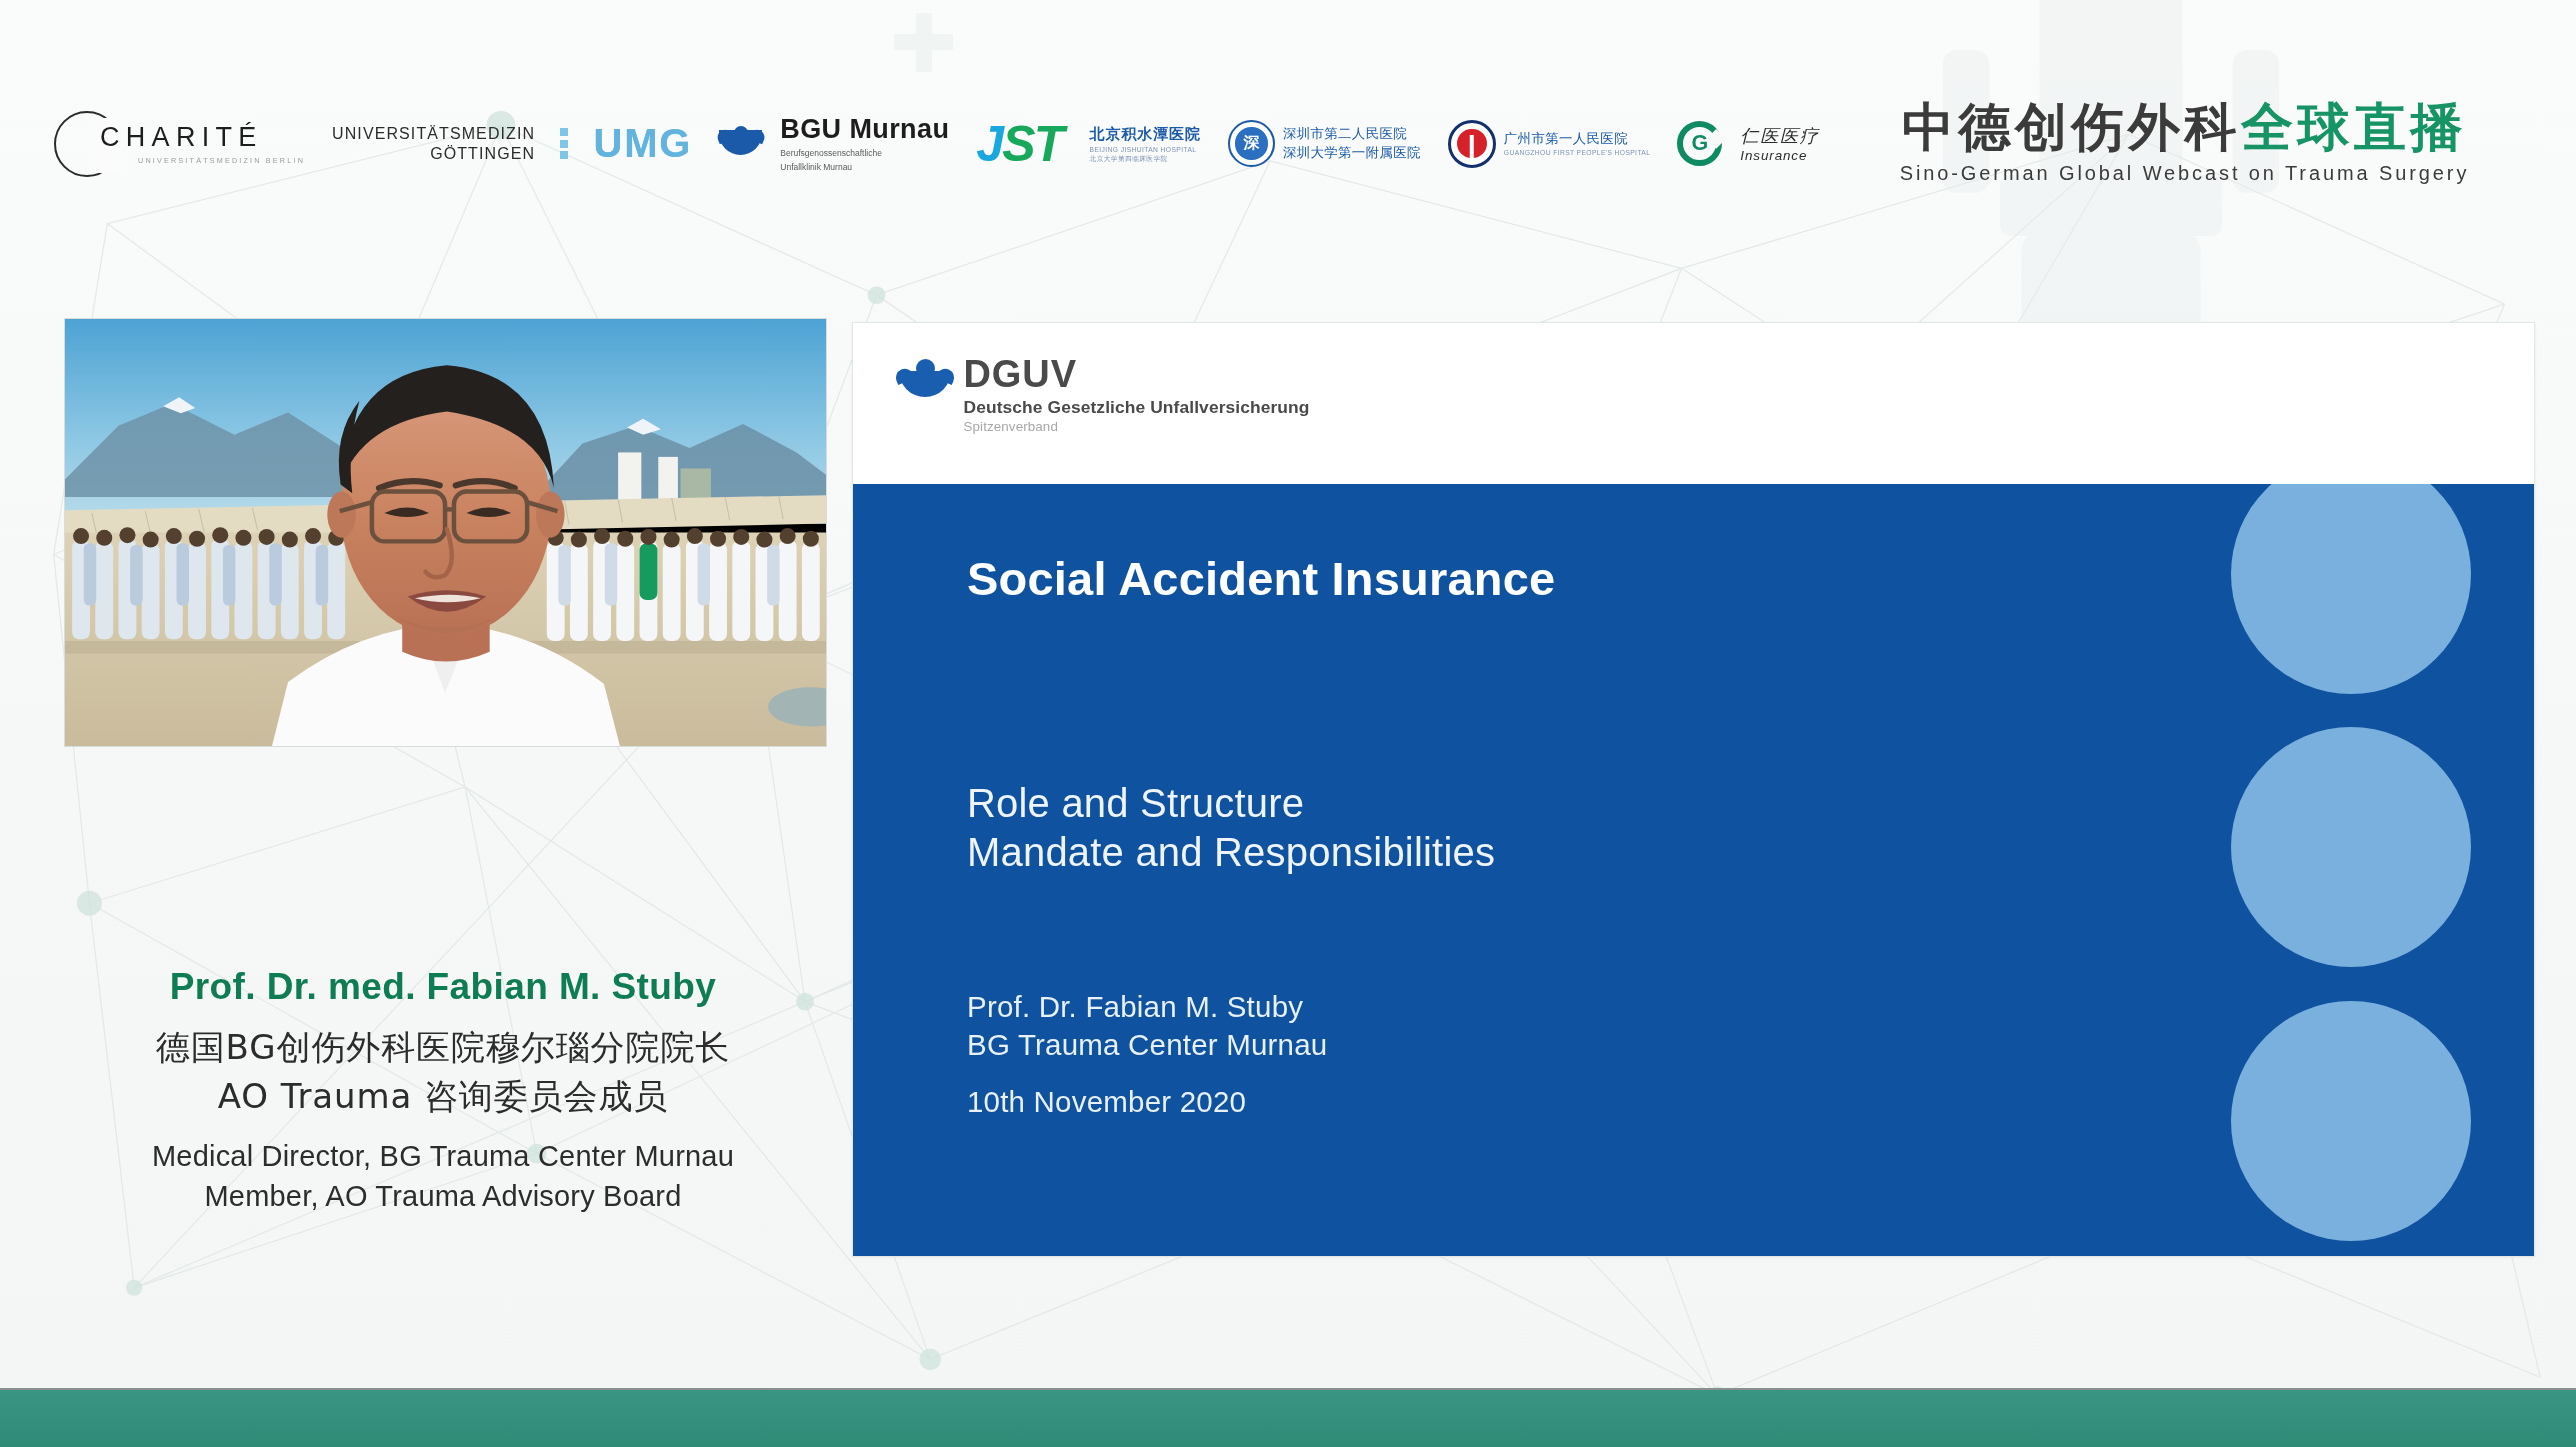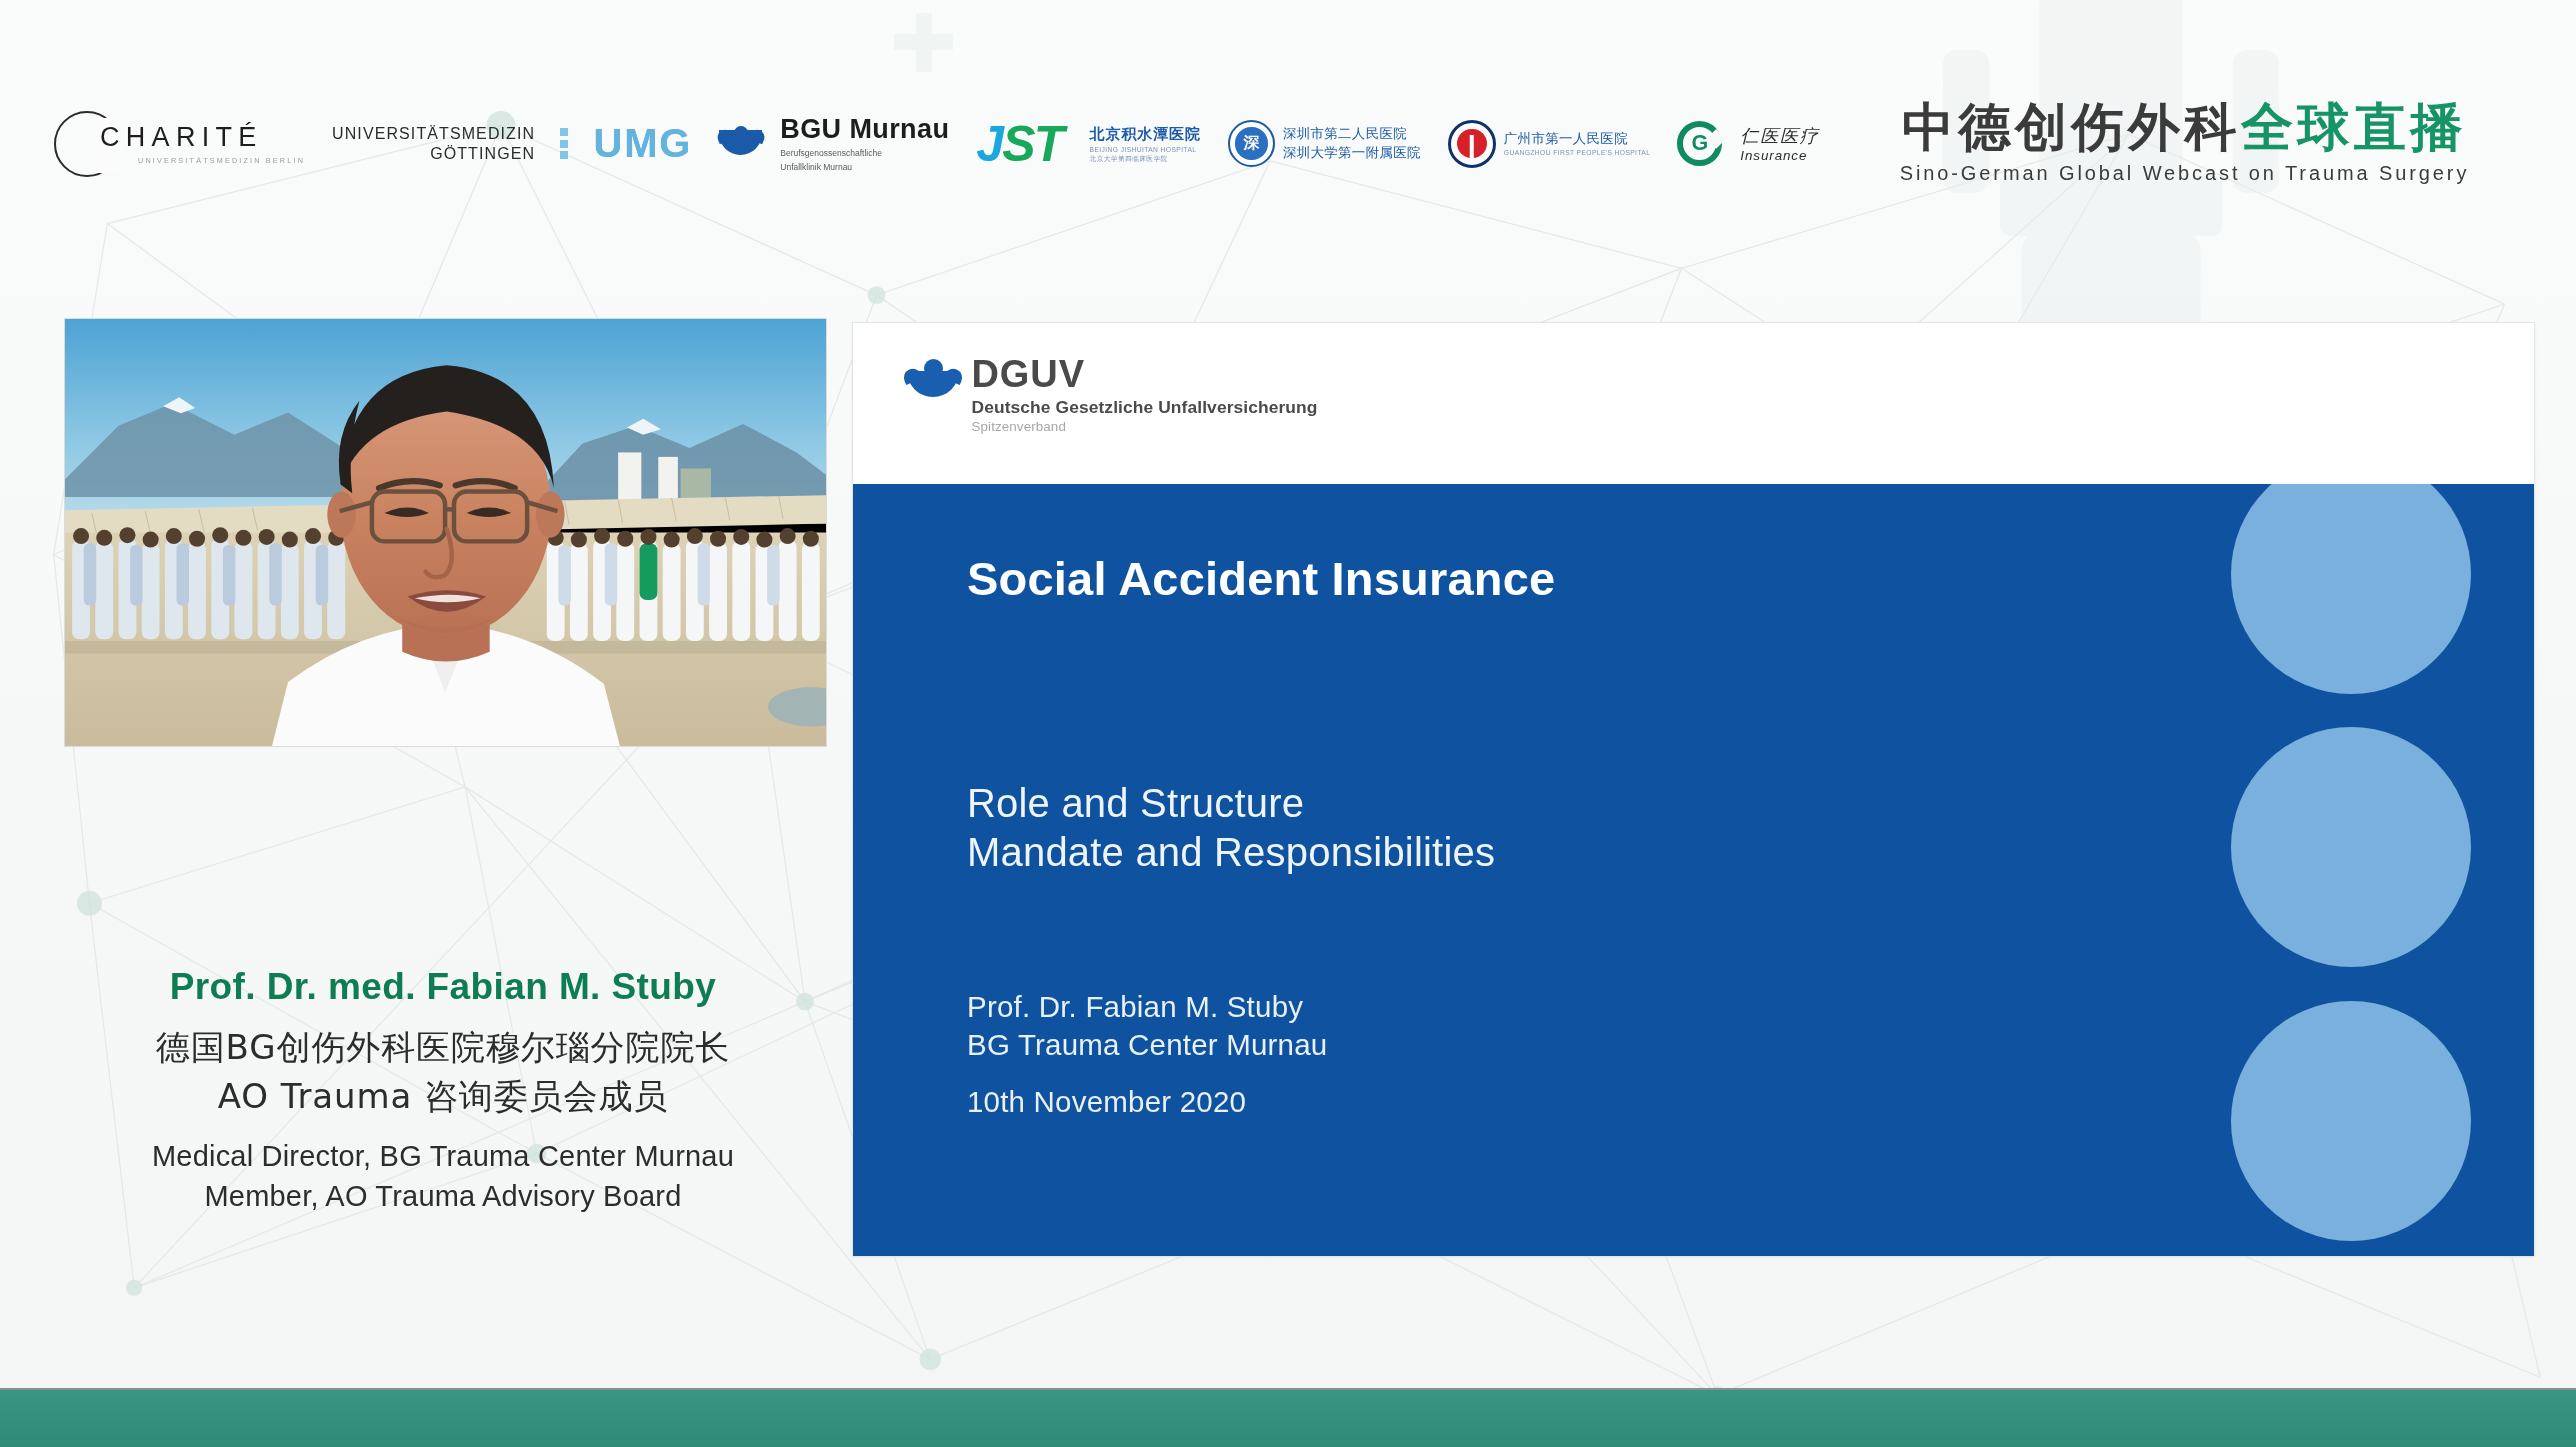--- a/index.html
+++ b/index.html
@@ -155,21 +155,21 @@
   #speaker-en-block{ margin-top:14.3px; }
 
   
   #slide{
     position:absolute; left:852px; top:322px; width:1683px; height:935px;
     background:#ffffff; border:0.9px solid #e3e6e6;
     box-shadow:0 0.9px 2.7px rgba(0,0,0,.07);
     overflow:hidden;
   }
   #slide-header{
-    position:absolute; left:16px; top:0; width:100%; height:161px; background:#fff;
+    position:absolute; left:8px; top:0; width:100%; height:161px; background:#fff;
   }
   #dguv-logo{ position:absolute; left:38px; top:32px; display:flex; gap:12.5px; }
   .dguv-mark{ width:52px;height:50px;position:relative; }
   .dguv-mark .bowl{
     position:absolute;left:0;top:16px;width:52px;height:26px;
     background:#1a5eb0;border-radius:0 0 26px 26px;
   }
   .dguv-mark .wl,.dguv-mark .wr{
     position:absolute;top:14.3px;width:18px;height:13.4px;background:#1a5eb0;
     border-radius:9px 9px 0 0;

